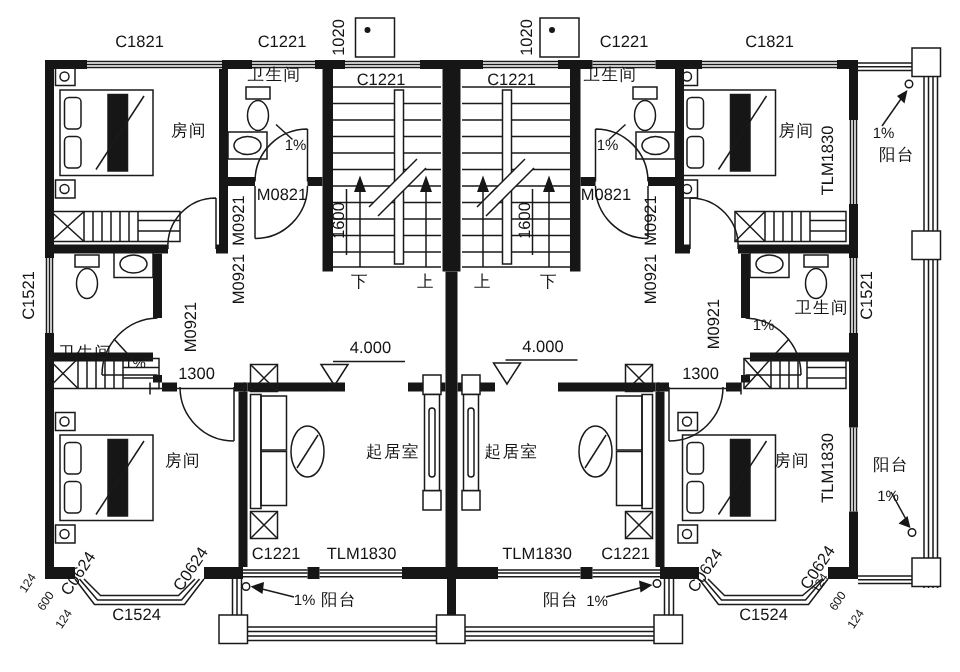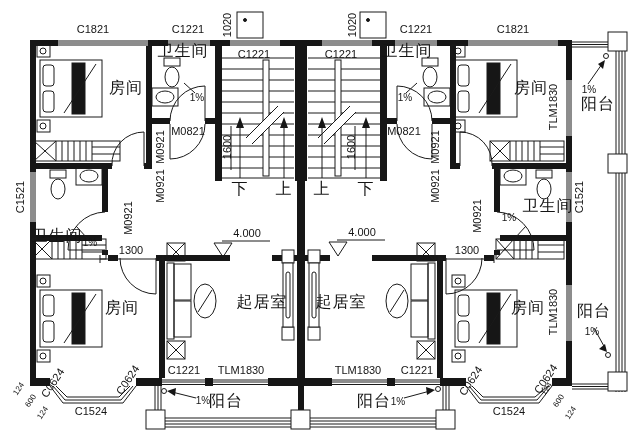--- a/index.html
+++ b/index.html
@@ -1,21 +1,21 @@
 <!DOCTYPE html>
 <html><head>
 <meta charset="utf-8">
 <style>
   html,body{margin:0;padding:0;background:#ffffff;}
   #plan{position:relative;width:640px;height:448px;background:#fff;overflow:hidden;
         font-family:"Liberation Sans",sans-serif;color:#141414;}
   #plan svg{position:absolute;left:0;top:0;}
   .lbl{position:absolute;transform:translate(-50%,-50%);font-size:11px;line-height:1;
        white-space:nowrap;color:#141414;}
-  .cn{font-size:16px;letter-spacing:1px;}
+  .cn{font-size:11px;letter-spacing:1px;}
   .sm{font-size:10px;}
   .xs{font-size:8px;}
   .v{transform:translate(-50%,-50%) rotate(-90deg);}
   .d{transform:translate(-50%,-50%) rotate(-56deg);}
   #wm{position:absolute;left:322px;top:213px;transform:translate(-50%,-50%);
       font-family:"Liberation Serif",serif;font-size:62px;font-weight:bold;
       letter-spacing:14px;white-space:nowrap;opacity:.95;}
 </style>
 </head>
 <body>

